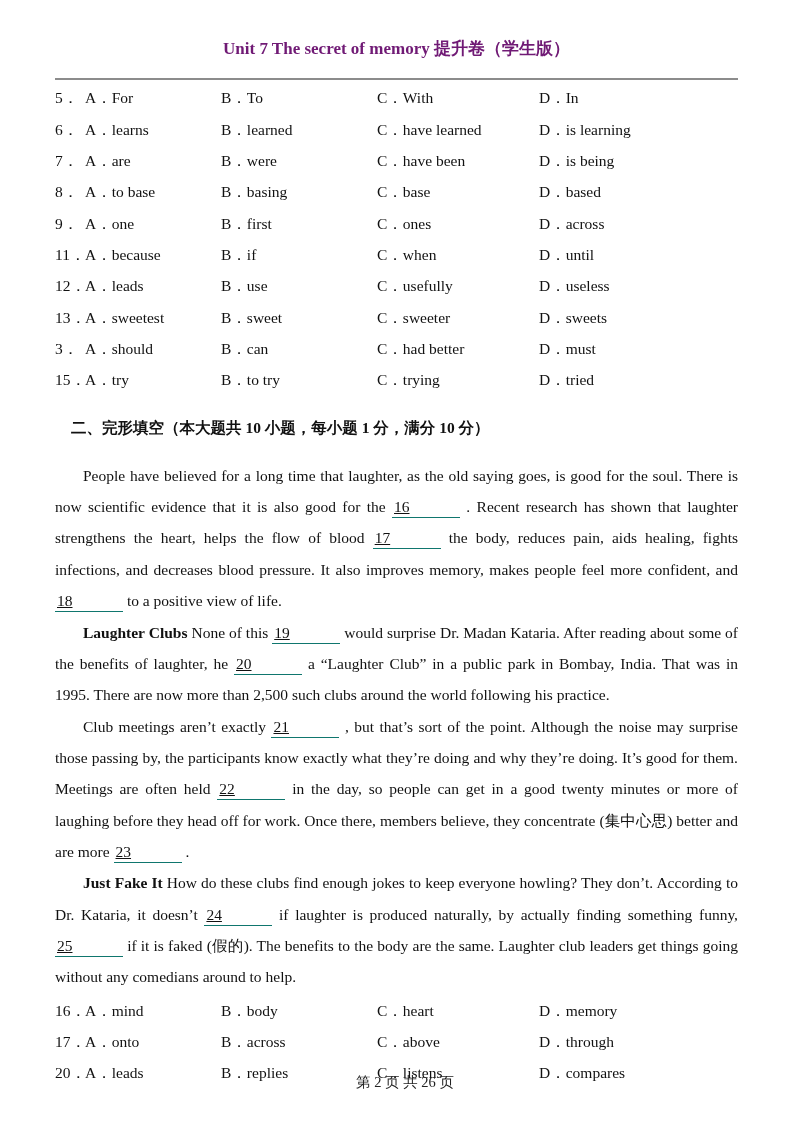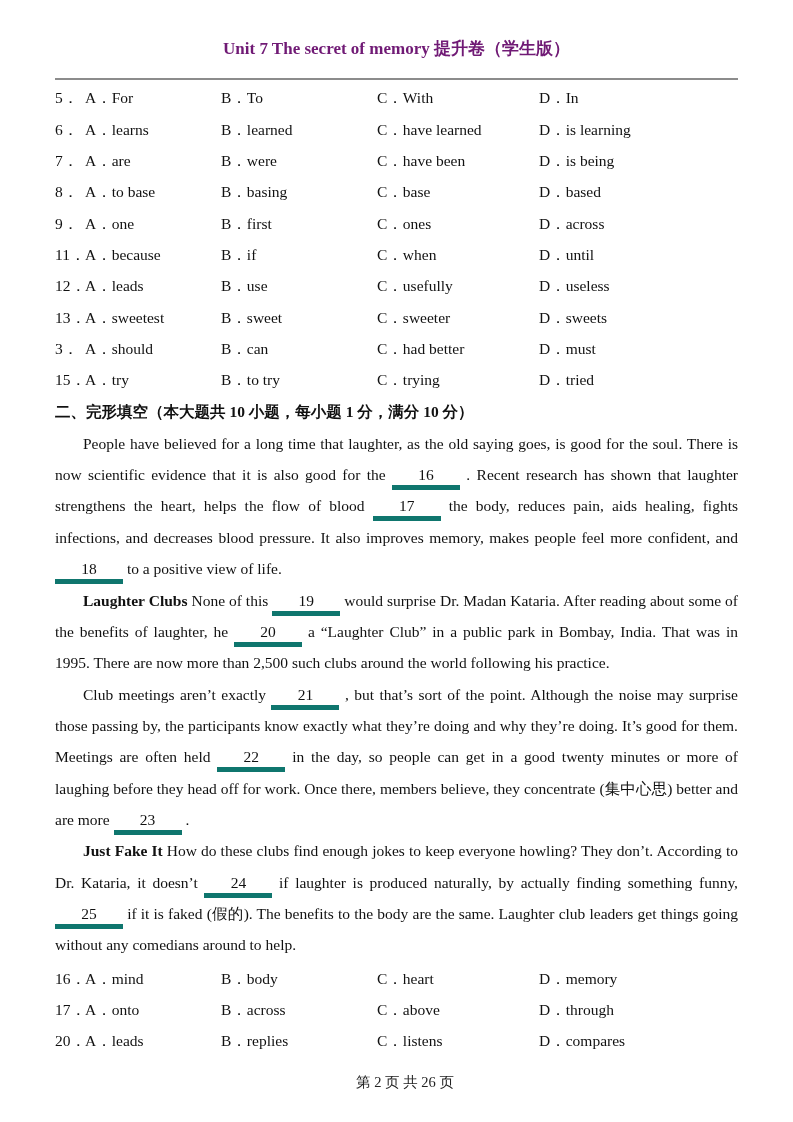--- a/index.html
+++ b/index.html
@@ -43,37 +43,38 @@
     height: 31.35px;
     font-size: 15.5px;
     white-space: nowrap;
   }
   .q-num { white-space: nowrap; }
   .opt .letter { white-space: nowrap; }
   .section-heading {
     font-weight: bold;
     font-size: 15.5px;
     line-height: 31.35px;
-    margin: 0;
+    margin: 16px;
   }
   .para {
     margin: 0;
     font-size: 15.5px;
     line-height: 31.35px;
     text-align: justify;
     text-indent: 28px;
   }
   .blank {
     display: inline-block;
     min-width: 64px;
     padding: 0 2px;
-    text-align: center;
+    text-align: left;
     text-indent: 0;
     line-height: 20px;
-    border-bottom: 5px solid #0f766e;
+    border-bottom: 1px solid #0f766e;
+    text-decoration: underline;
   }
   .footer {
     position: absolute;
     left: 17px;
     right: 0;
     bottom: 30px;
     text-align: center;
     font-size: 14.5px;
     color: #222222;
   }

